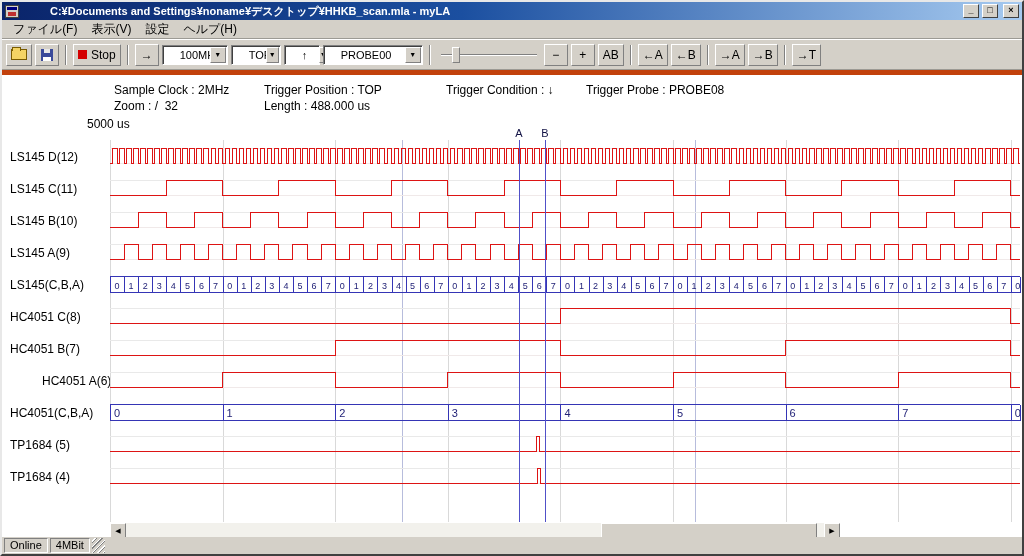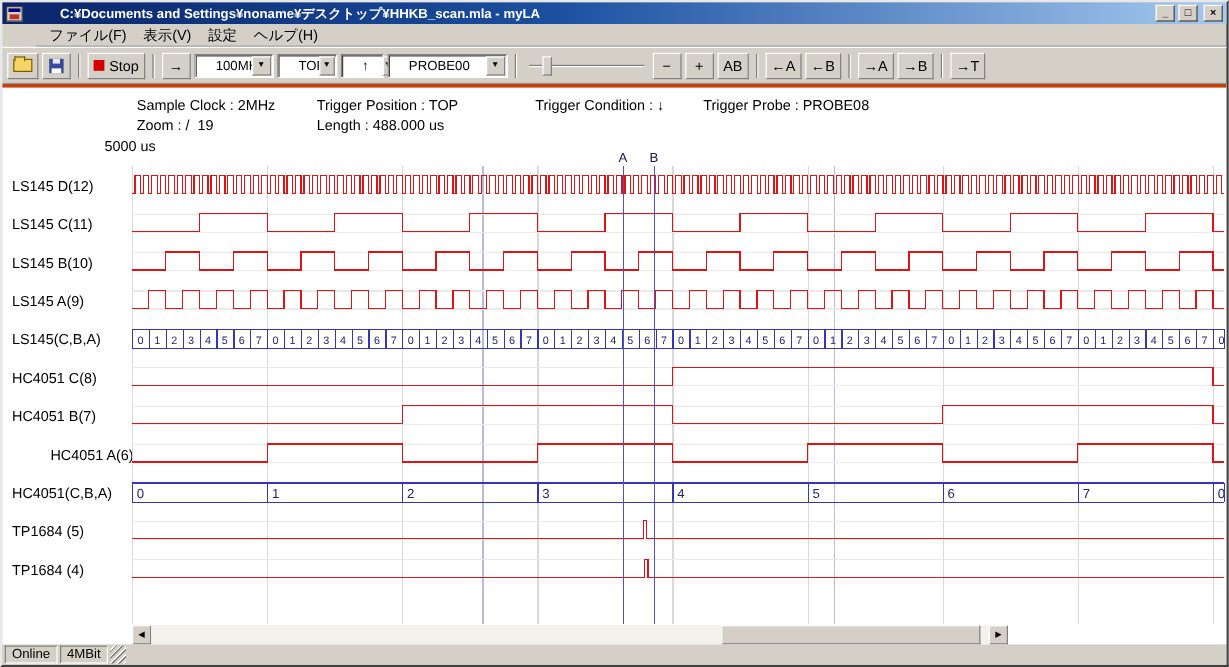--- a/index.html
+++ b/index.html
@@ -19,21 +19,21 @@
   .app-icon::after { content:""; position:absolute; left:2px; top:6px; width:8px; height:4px; background:#c03030; }
   .title-text { color:#fff; font-size:11px; font-weight:bold; flex:1;
     white-space:nowrap; overflow:hidden; padding-left:1px;margin-left:27px; }
   .win-btn { width:16px; height:14px; background:#d4d0c8;
     border:1px solid; border-color:#fff #404040 #404040 #fff;
     font-size:9px; line-height:11px; text-align:center; color:#000; font-weight:bold; }
   .win-btn.close { margin-left:2px; }
 
   
   .menubar { height:19px; display:flex; align-items:center; padding-left:4px;
-    font-size:12px; flex:0 0 auto; border-bottom:1px solid #9c9a94;margin-left:28px; }
+    font-size:12px; flex:0 0 auto; border-bottom:1px solid #9c9a94; }
   .menu-item { padding:2px 7px; }
 
   
   .toolbar { height:31px; display:flex; align-items:center; padding:0 4px; gap:3px;
     flex:0 0 auto; border-top:1px solid #fff; border-bottom:1px solid #9c9a94; }
   .tsep { width:2px; height:20px; border-left:1px solid #808080; border-right:1px solid #fff; margin:0 3px; }
   .tbtn { height:22px; min-width:24px; padding:0 4px; background:#d4d0c8;
     border:1px solid; border-color:#fff #808080 #808080 #fff;
     font-size:12px; display:flex; align-items:center; justify-content:center; gap:4px; color:#000; }
   .icon-folder { width:16px; height:11px; background:#f4d464; border:1px solid #7a5c00; position:relative; }
@@ -49,21 +49,21 @@
   .combo .arrow { width:16px; height:16px; margin-right:1px; background:#d4d0c8;
     border:1px solid; border-color:#fff #808080 #808080 #fff;
     font-size:7px; display:flex; align-items:center; justify-content:center; color:#000; }
   .slider { width:96px; height:18px; position:relative; margin:0 4px; }
   .slider .track { position:absolute; left:0; right:0; top:8px; height:2px;
     border-top:1px solid #808080; border-bottom:1px solid #fff; }
   .slider .thumb { position:absolute; left:12%; top:1px; width:8px; height:16px; background:#d4d0c8;
     border:1px solid; border-color:#fff #808080 #808080 #fff; }
 
   
-  .content { flex:1; background:#fff; position:relative; overflow:hidden; border-top:3px solid #c2410c; }
+  .content { flex:1; background:#fff; position:relative; overflow:hidden; border-top:5px solid #c2410c; }
   .info-text { position:absolute; font-size:12px; color:#000; white-space:pre; }
   .time-scale { position:absolute; font-size:12px; color:#000; }
 
   .wave-area { position:absolute; left:0; top:51px; width:1022px; height:400px; }
   #channel-labels { position:absolute; left:8px; top:0; width:100px; height:400px; }
   .ch-label { position:absolute; left:0; font-size:12px; color:#000; height:16px; line-height:16px; white-space:nowrap; }
   #wave-svg { position:absolute; left:108px; top:0; }
   svg text { font-family:"Liberation Sans","DejaVu Sans",sans-serif; }
 
   
@@ -150,21 +150,21 @@
     <div class="tbtn">→B</div>
     <div class="tsep"></div>
     <div class="tbtn">→T</div>
   </div>
 
   <div class="content">
     <span class="info-text" style="left:112px; top:8px">Sample Clock : 2MHz</span>
     <span class="info-text" style="left:262px; top:8px">Trigger Position : TOP</span>
     <span class="info-text" style="left:444px; top:8px">Trigger Condition : ↓</span>
     <span class="info-text" style="left:584px; top:8px">Trigger Probe : PROBE08</span>
-    <span class="info-text" style="left:112px; top:24px">Zoom : /  19</span>
+    <span class="info-text" style="left:112px; top:24px">Zoom : /  32</span>
     <span class="info-text" style="left:262px; top:24px">Length : 488.000 us</span>
     <span class="time-scale" style="left:85px; top:42px">5000 us</span>
 
     <div class="wave-area">
       <div id="channel-labels">
           <div class="ch-label" style="top: 23px;">LS145 D(12)</div>
           <div class="ch-label" style="top: 55px;">LS145 C(11)</div>
           <div class="ch-label" style="top: 87px;">LS145 B(10)</div>
           <div class="ch-label" style="top: 119px;">LS145 A(9)</div>
           <div class="ch-label" style="top: 151px;">LS145(C,B,A)</div>

